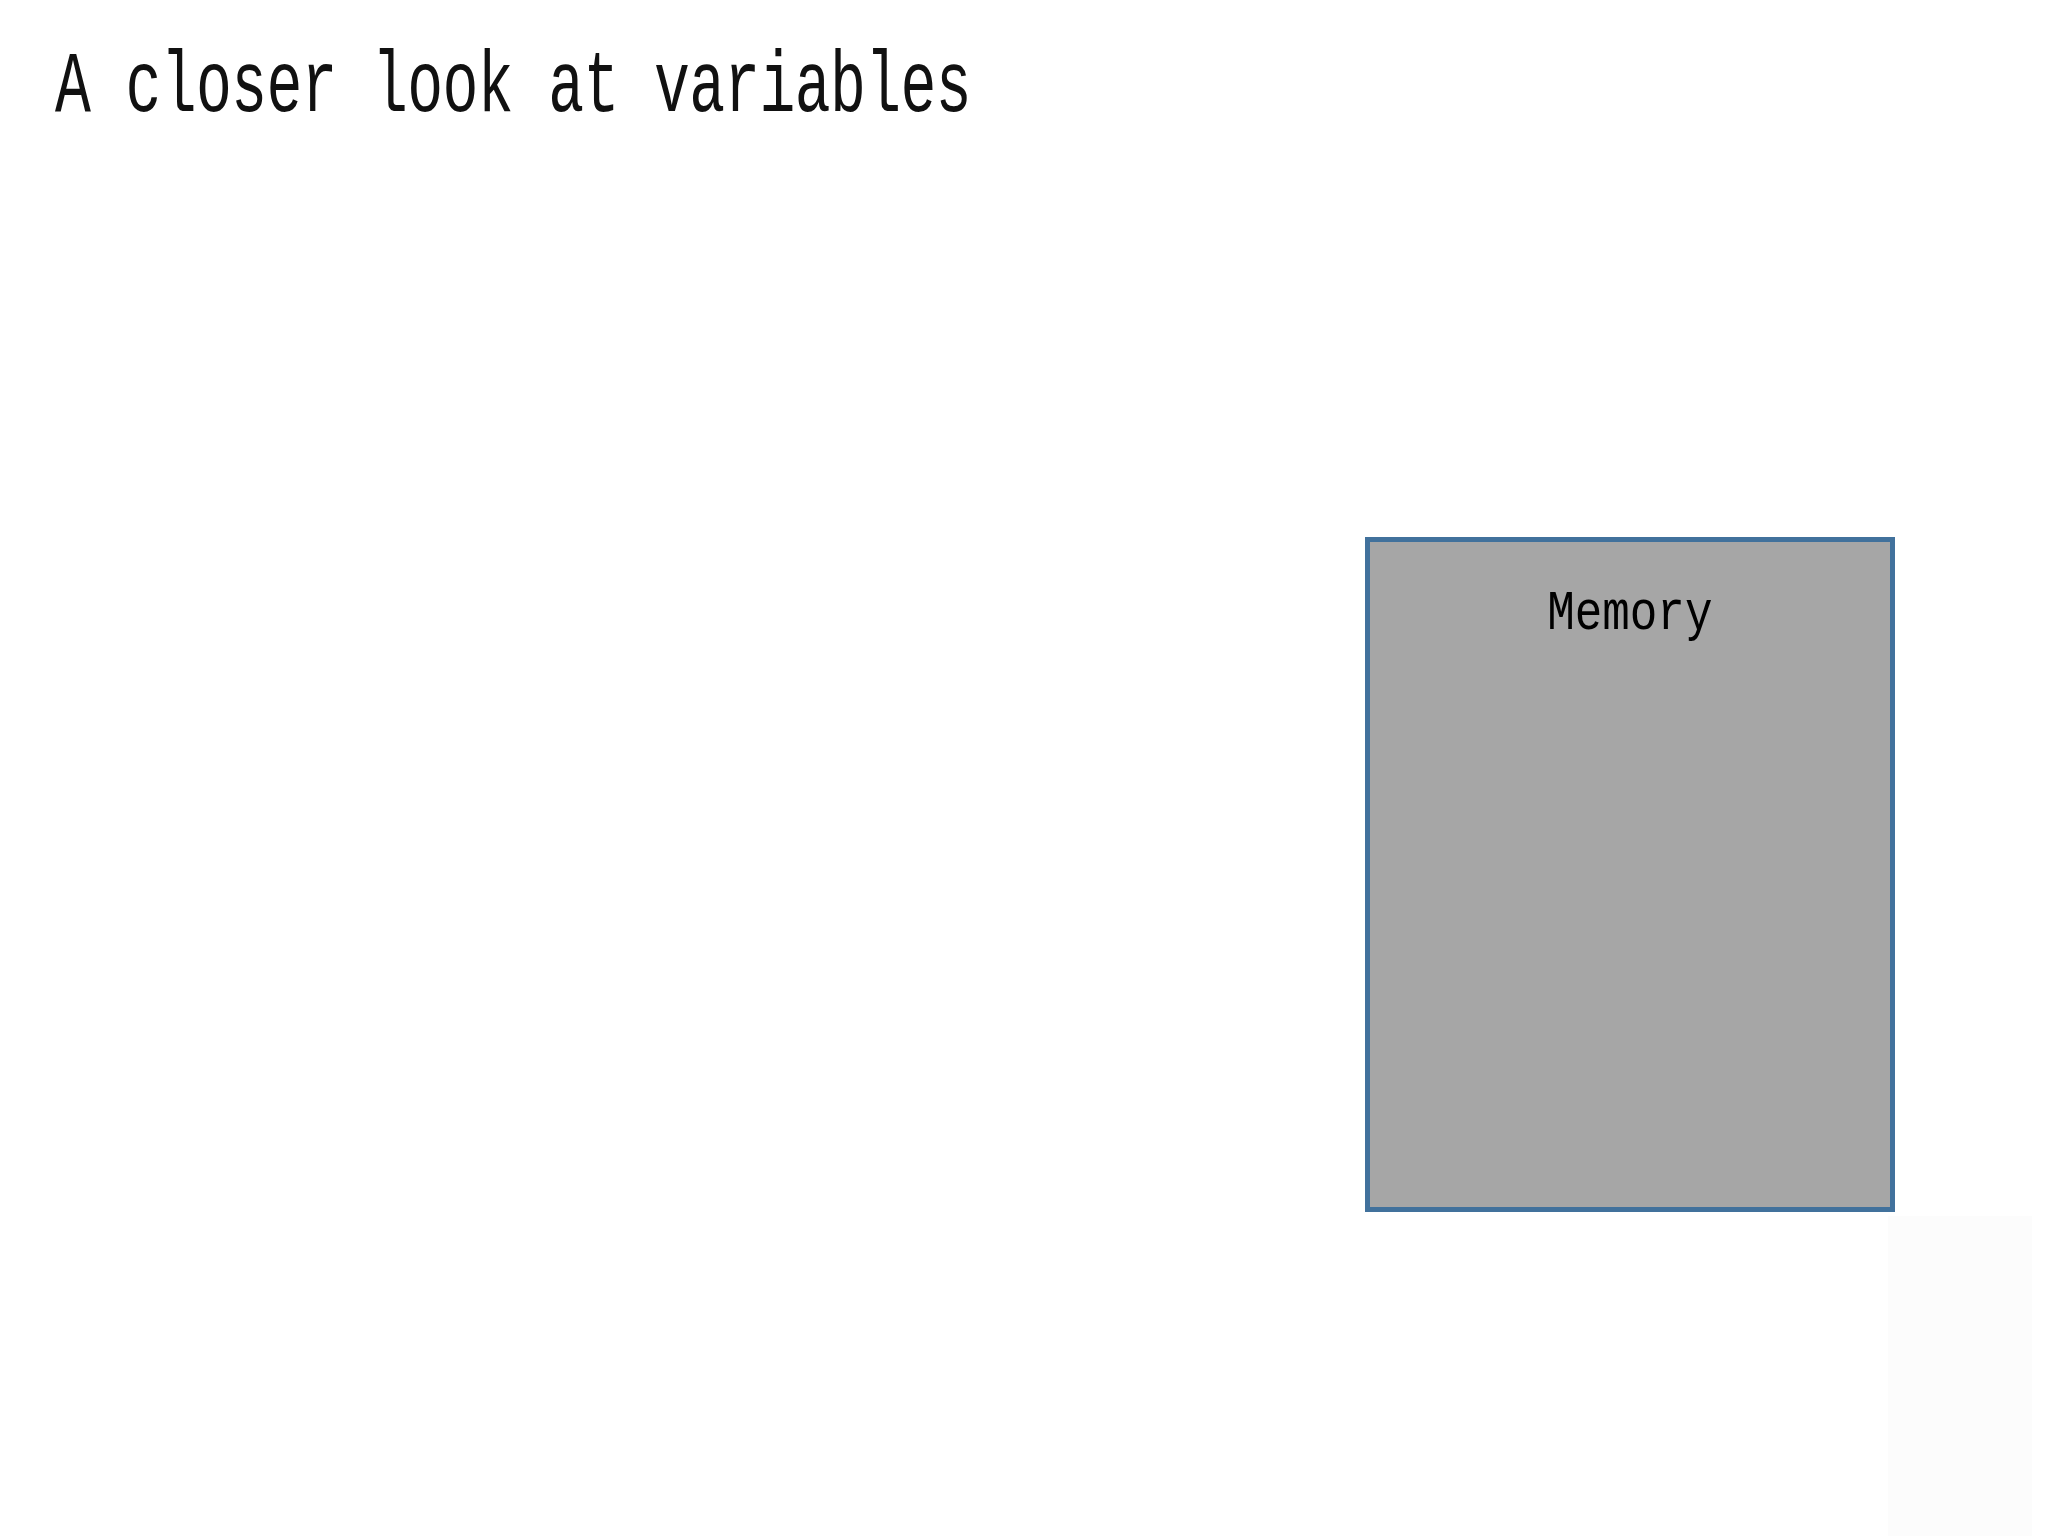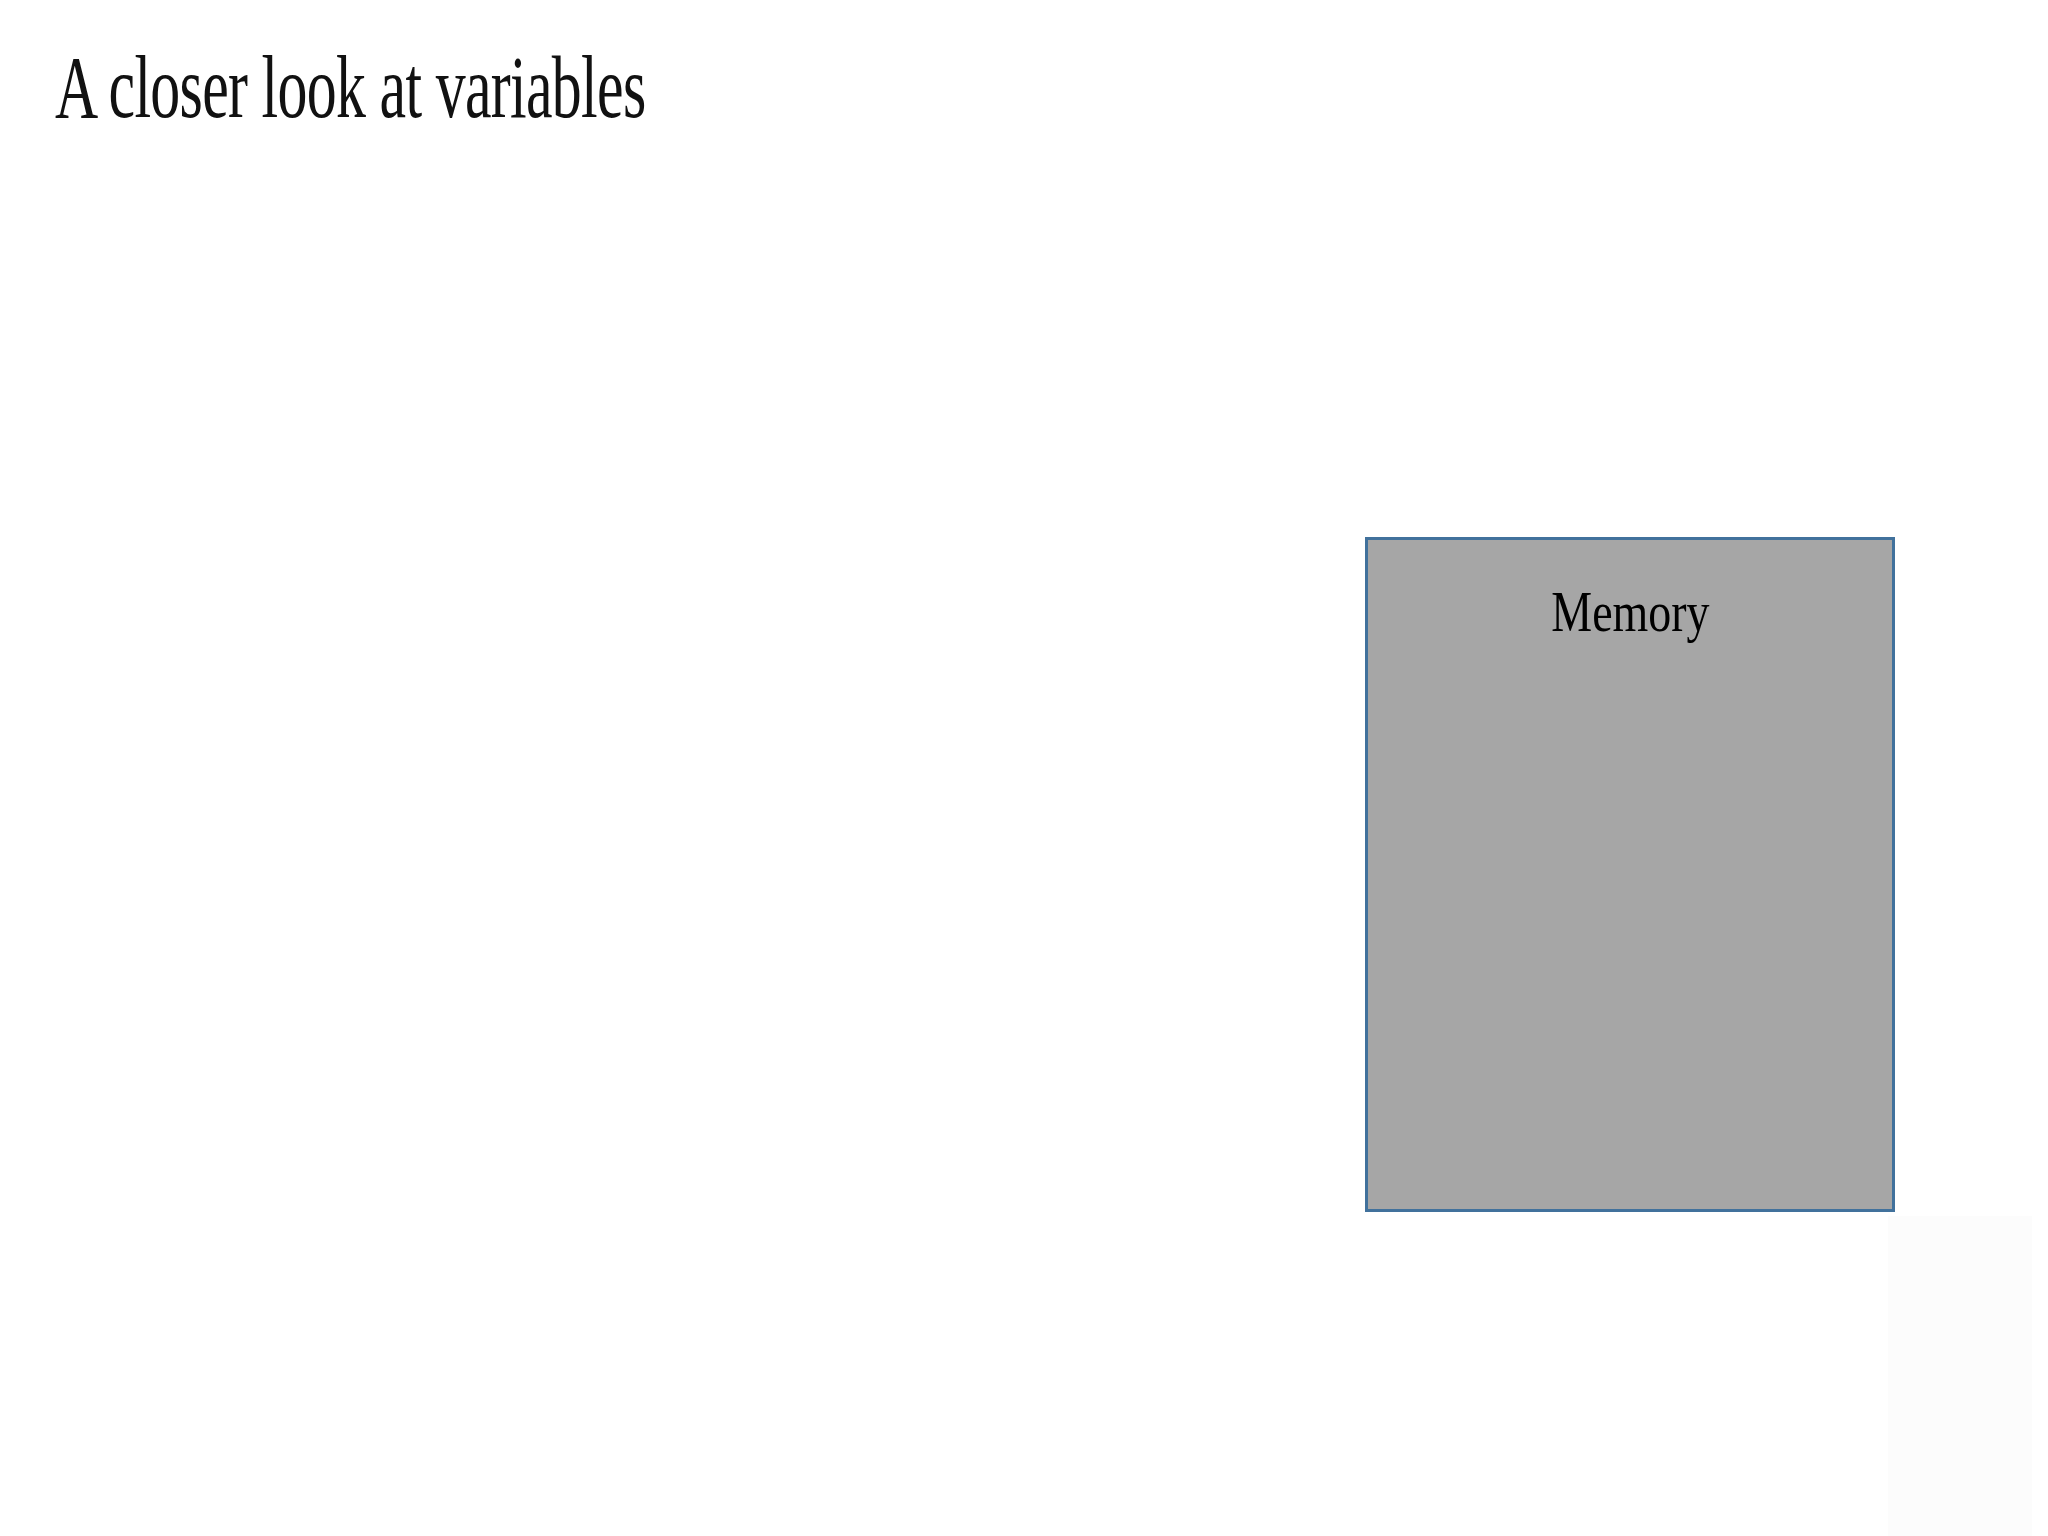--- a/index.html
+++ b/index.html
@@ -5,21 +5,21 @@
   html, body {
     margin: 0;
     padding: 0;
     background: #ffffff;
   }
   .slide {
     position: relative;
     width: 2032px;
     height: 1536px;
     overflow: hidden;
-    font-family: Liberation Serif, serif;
+    font-family: Liberation Mono, monospace;
   }
   .slide-title {
     position: absolute;
     left: 55px;
     top: 44px;
     margin: 0;
     font-size: 88px;
     font-weight: 200;
     letter-spacing: -1px;
     line-height: 1.0;
@@ -27,21 +27,21 @@
     transform: scaleX(0.68);
     transform-origin: left top;
   }
   .memory-box {
     position: absolute;
     left: 1365px;
     top: 537px;
     width: 530px;
     height: 675px;
     box-sizing: border-box;
-    border: 3px solid #737373; 
+    border: 5px solid #737373; 
     background: #a6a6a6;       
     text-align: center;
   }
   .memory-label {
     display: inline-block;
     margin-top: 44px;
     font-size: 56px;
     font-weight: 400;
     line-height: 1.0;
     transform: scaleX(0.82);

